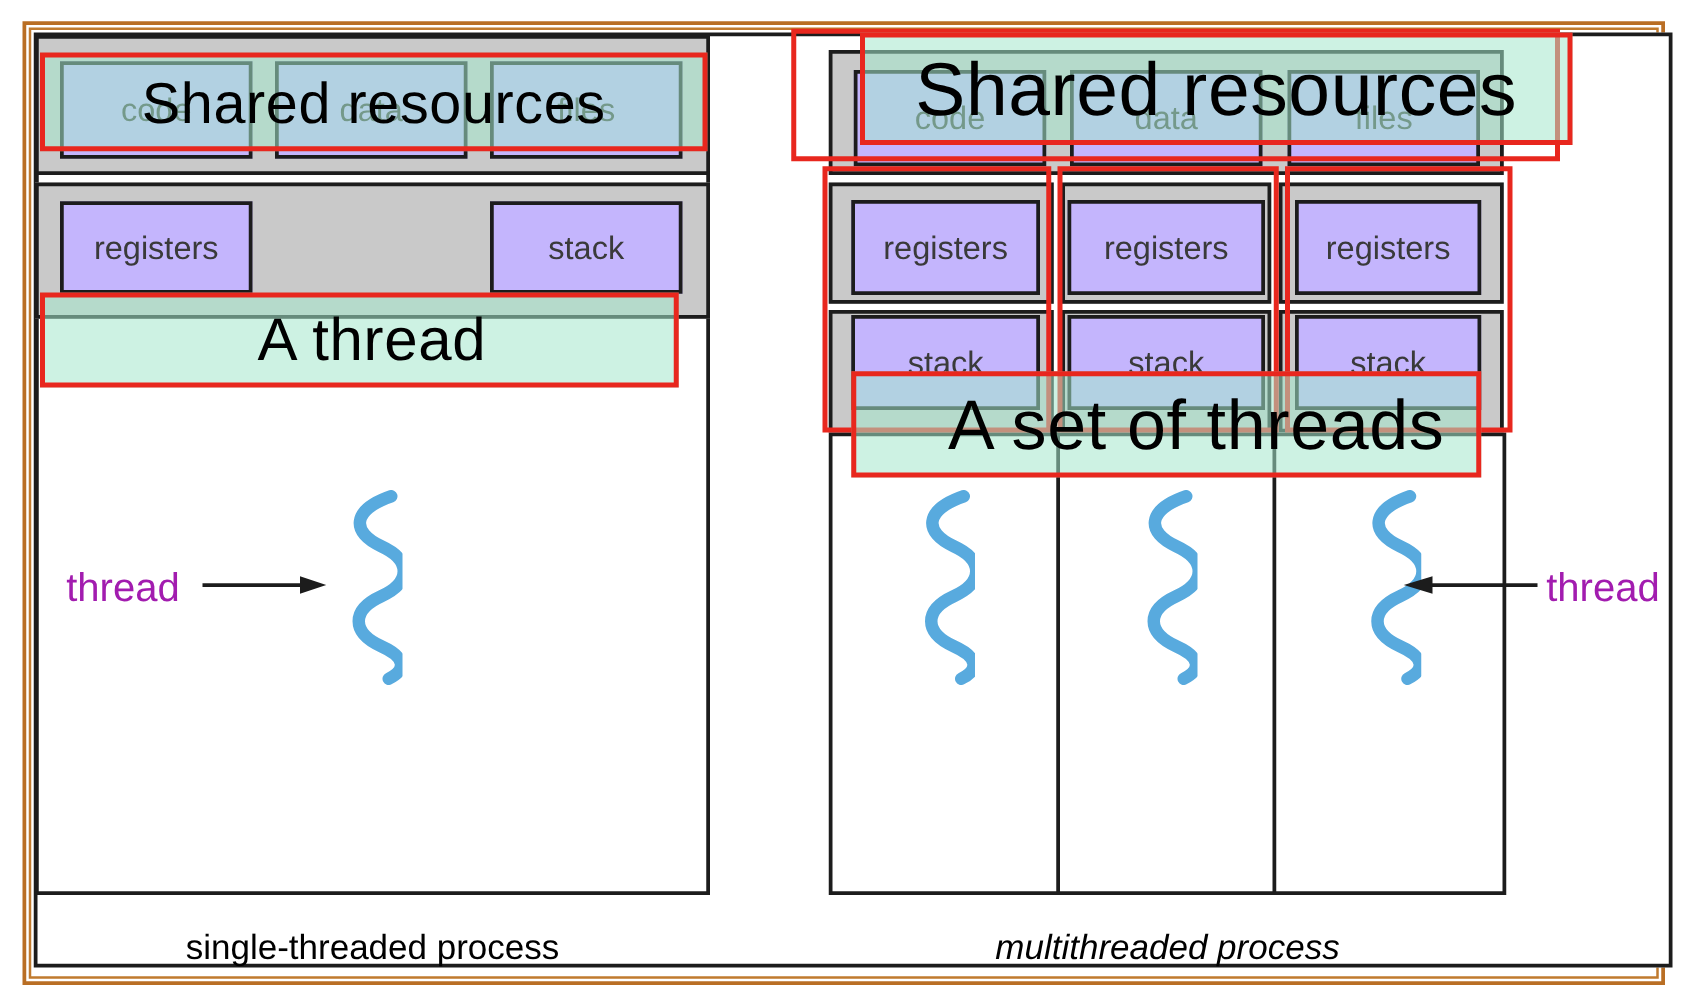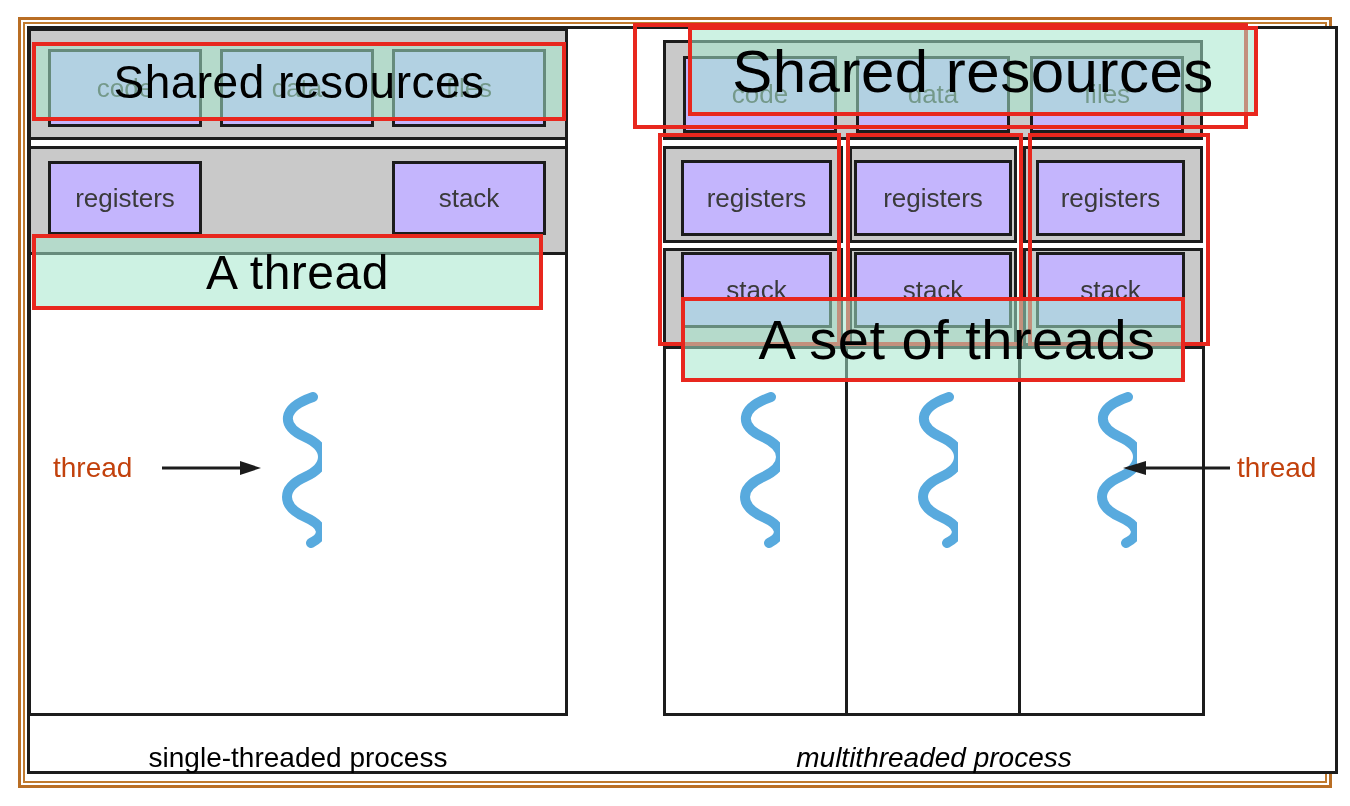--- a/index.html
+++ b/index.html
@@ -12,21 +12,21 @@
   .frame-black{left:27px;top:26px;width:1311px;height:748px;border:3px solid #1c1c1c;background:#ffffff;}
   
   .panel{border:3px solid #1c1c1c;background:#ffffff;}
   .grayband{border:3px solid #1c1c1c;background:#c9c9c9;}
   .whitebox{border:3px solid #1c1c1c;background:#c4b5fd;display:flex;align-items:center;justify-content:center;
             font-size:26px;color:#3a3a3a;}
   .redrect{border:4px solid #e8271e;background:transparent;}
   .green-overlay{background:rgba(164,231,204,0.55);border:4px solid #e8271e;}
   .bigtext{display:flex;align-items:center;justify-content:center;color:#000;letter-spacing:0.5px;white-space:nowrap;}
   .caption{font-size:28px;color:#000000;text-align:center;white-space:nowrap;}
-  .threadlabel{font-size:28px;color:#c2410c;white-space:nowrap;}
+  .threadlabel{font-size:32px;color:#a21caf;white-space:nowrap;}
   .divider{background:#1c1c1c;}
 </style>
 </head>
 <body>
 
 <div class="abs frame-orange-outer"></div>
 <div class="abs frame-orange-inner"></div>
 <div class="abs frame-black"></div>
 
 <div class="abs panel" style="left:28px;top:28px;width:540px;height:688px;"></div>

